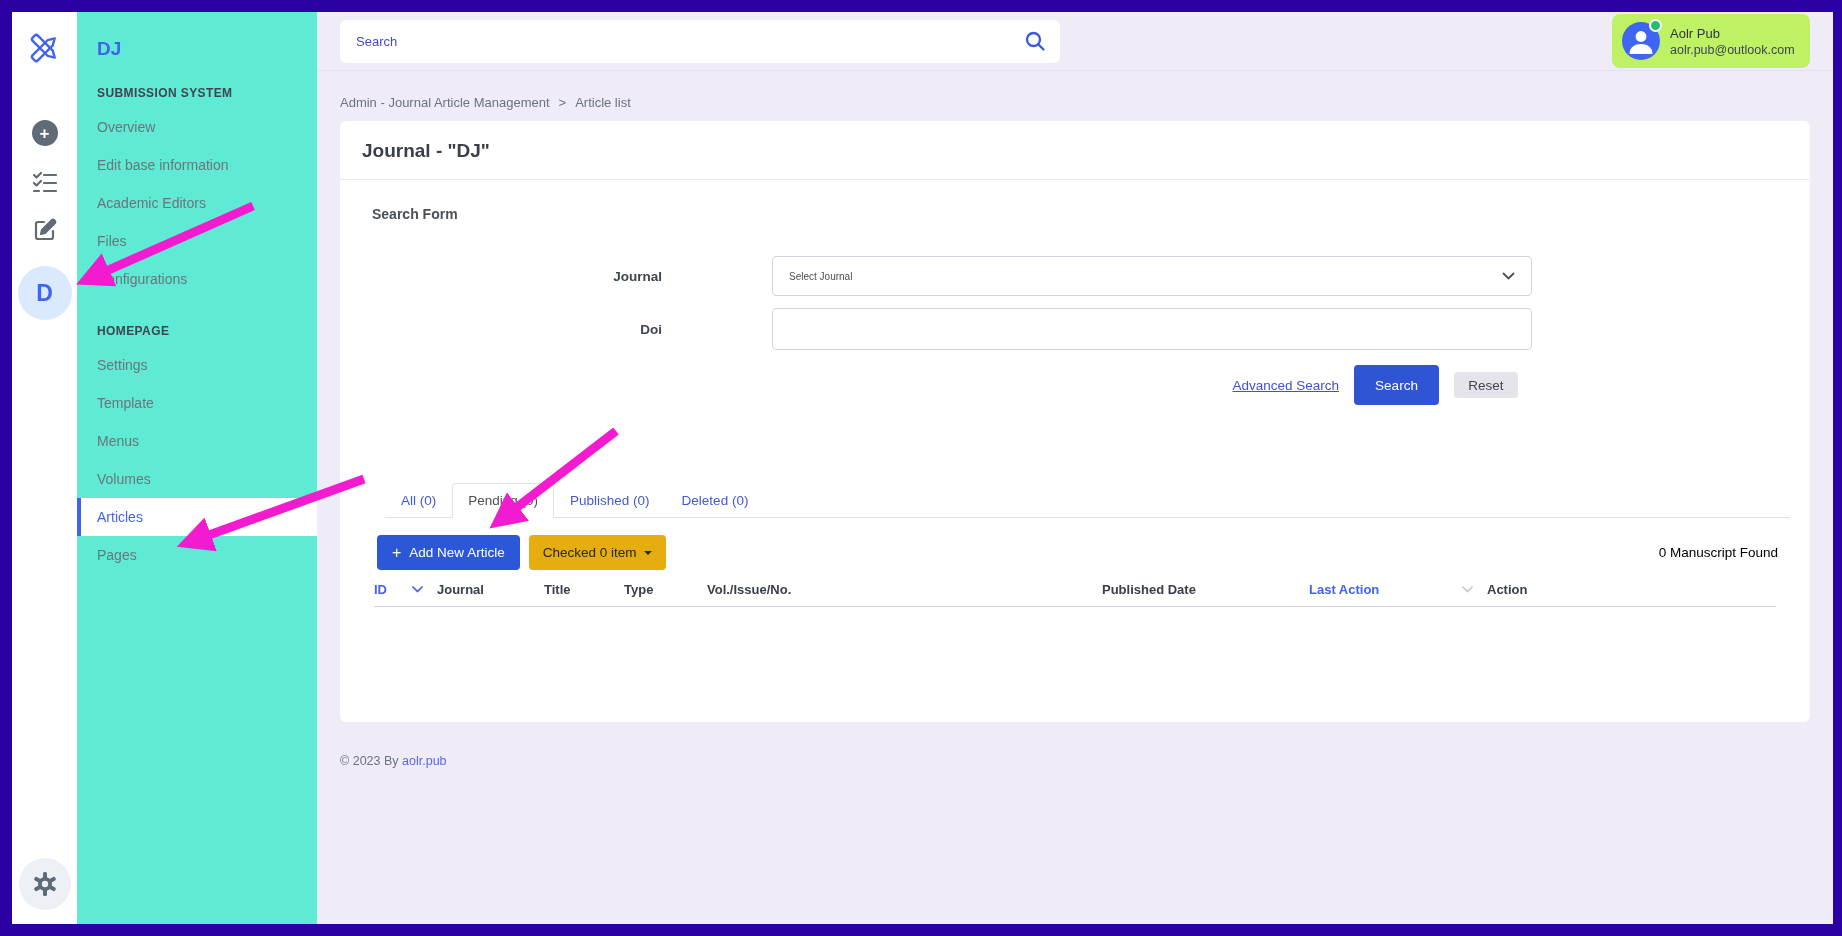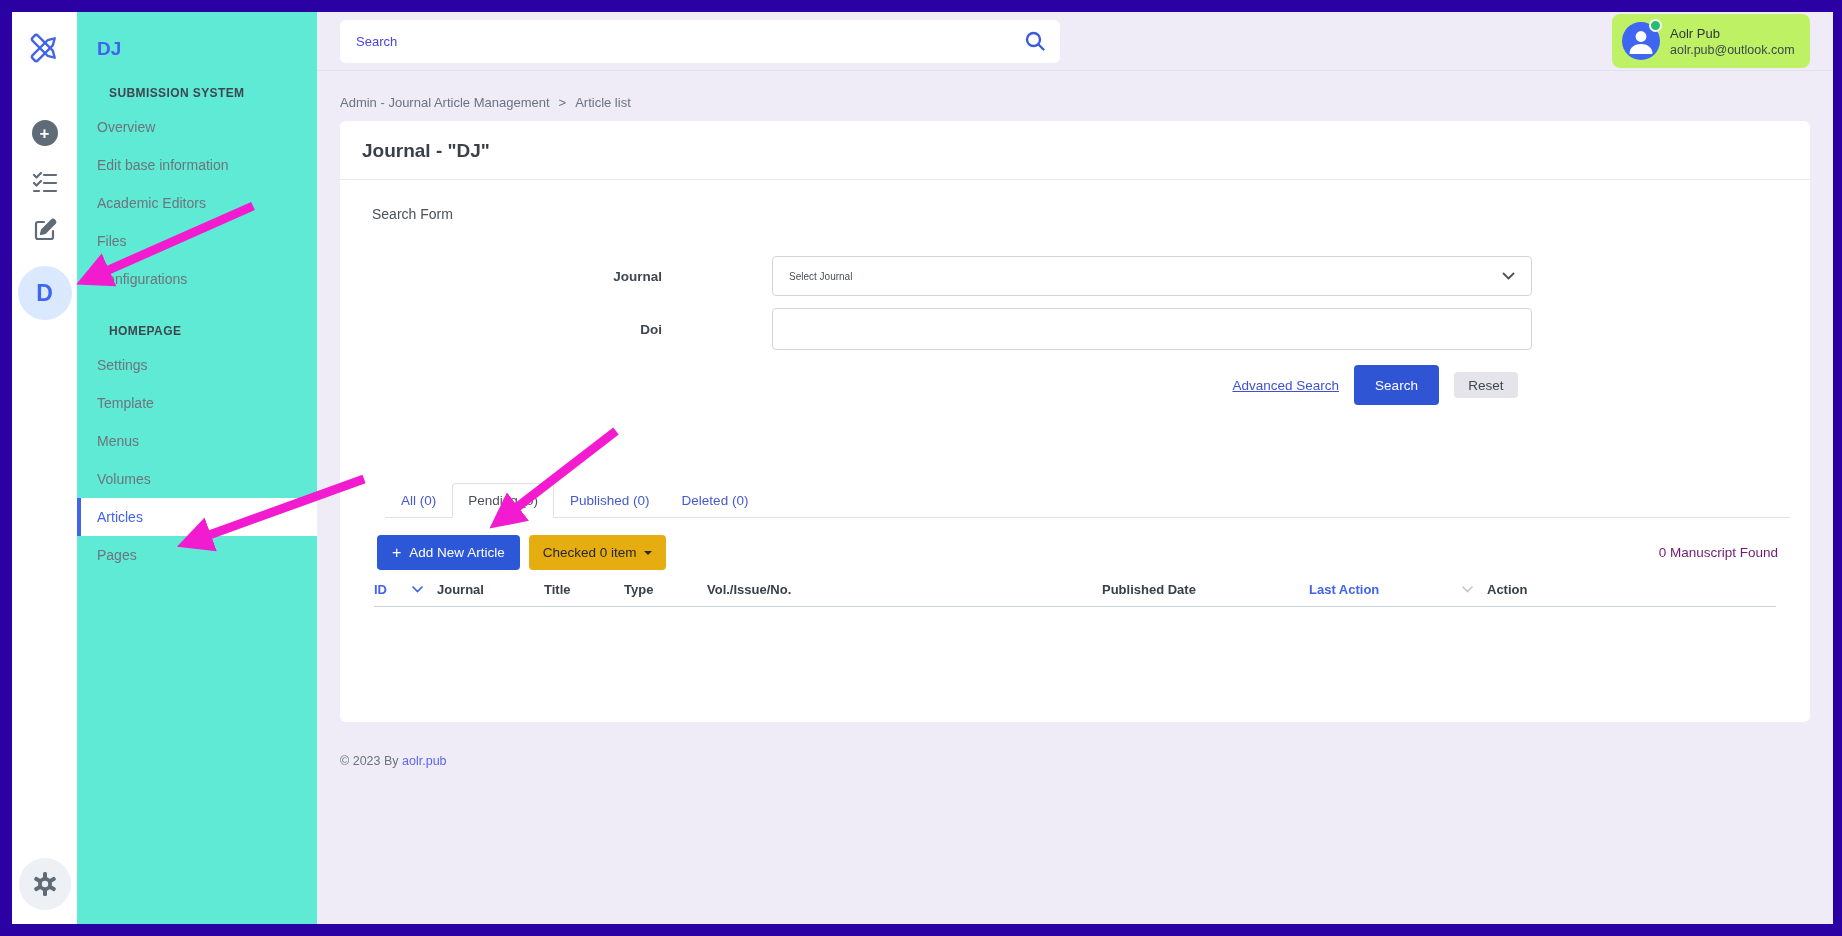--- a/index.html
+++ b/index.html
@@ -24,21 +24,21 @@
                 color: #3e66f3; font-size: 23px; font-weight: bold; display: flex;
                 align-items: center; justify-content: center; cursor: pointer; }
   .rail-bottom { margin-top: auto; }
   .gear-wrap { width: 52px; height: 52px; border-radius: 50%; background: #edf0f4;
                display: flex; align-items: center; justify-content: center; cursor: pointer; }
 
   
   .sidebar { width: 240px; background: #5eead4; padding-top: 18px; flex-shrink: 0; }
   .sidebar-title { color: #4263eb; font-size: 19px; font-weight: bold; padding: 8px 20px 0; }
   .section-label { font-size: 12px; font-weight: bold; color: #3f4650;
-                   letter-spacing: .4px; padding: 0 32px; margin-top: 26px; }
+                   letter-spacing: .4px; padding: 0 20px; margin-top: 26px; }
   .side-list { margin-top: 8px; }
   .side-item { height: 38px; display: flex; align-items: center; padding: 0 20px;
                font-size: 14px; color: #6d747c; cursor: pointer; }
   .side-item.active { background: #fff; color: #4263eb;
                       border-left: 4px solid #4263eb; padding-left: 16px; }
 
   
   .main { flex: 1; min-width: 0; padding: 0 23px; display: flex; flex-direction: column; }
   .topbar { height: 59px; display: flex; align-items: center; justify-content: space-between;
             border-bottom: 1px solid #e4e1ef; margin: 0 -23px; padding: 0 23px; }
@@ -61,21 +61,21 @@
 
   .breadcrumb { margin-top: 24px; font-size: 13px; color: #6b7280;
                 display: flex; gap: 9px; align-items: center; }
   .crumb-link { cursor: pointer; }
 
   
   .card { margin-top: 11px; background: #fff; border-radius: 6px; min-height: 601px; }
   .card-head { padding: 19px 22px 17px; border-bottom: 1px solid #e8eaf1; }
   .card-title { font-size: 19px; font-weight: bold; color: #3a4049; }
   .card-body { padding: 26px 32px 0; }
-  .form-heading { font-size: 14px; color: #495057; }
+  .form-heading { font-size: 14px; color: #495057; font-weight: bold; }
 
   .form-rows { margin-top: 34px; display: flex; flex-direction: column; gap: 12px; }
   .form-row { display: grid; grid-template-columns: 290px 760px; column-gap: 110px;
               align-items: center; }
   .form-label { text-align: right; font-size: 13.5px; font-weight: bold; color: #3f4650; }
   .select-box { height: 40px; border: 1px solid #d5d3e2; border-radius: 4px; background: #fff;
                 display: flex; align-items: center; justify-content: space-between;
                 padding: 0 16px; font-size: 10px; color: #495057; cursor: pointer; }
   .text-input { height: 42px; border: 1px solid #d5d3e2; border-radius: 4px; width: 100%;
                 padding: 0 12px; font-size: 13px; color: #333; outline: none; font-family: inherit; }
@@ -94,21 +94,21 @@
   .tab.active { background: #fff; color: #495057; border-color: #dee2e6 #dee2e6 #fff; }
 
   .list-actions { margin-top: 17px; margin-left: 5px; display: flex; align-items: center; }
   .btn-add { height: 35px; background: #2c58d8; color: #fff; padding: 0 15px;
              display: flex; align-items: center; gap: 8px; }
   .plus-glyph { font-size: 16px; line-height: 1; }
   .btn-checked { height: 35px; background: #e5ad10; color: #24272c; padding: 0 14px;
                  margin-left: 9px; display: flex; align-items: center; gap: 8px; }
   .caret-down { width: 0; height: 0; border-left: 4px solid transparent;
                 border-right: 4px solid transparent; border-top: 4px solid #24272c; }
-  .count-text { margin-left: auto; font-size: 13.5px; color: #701a75; }
+  .count-text { margin-left: auto; font-size: 13.5px; color: #000000; }
 
   .table-head { margin: 12px 2px 0; display: grid;
                 grid-template-columns: 63px 107px 80px 83px 395px 207px 178px 1fr;
                 padding-bottom: 9px; border-bottom: 1px solid #ccd2da;
                 font-size: 13px; font-weight: bold; color: #39404a; align-items: center; }
   .th { white-space: nowrap; }
   .th-sort { display: flex; align-items: center; justify-content: space-between;
              padding-right: 14px; color: #4263eb; cursor: pointer; }
   .table-empty { height: 95px; }
 

